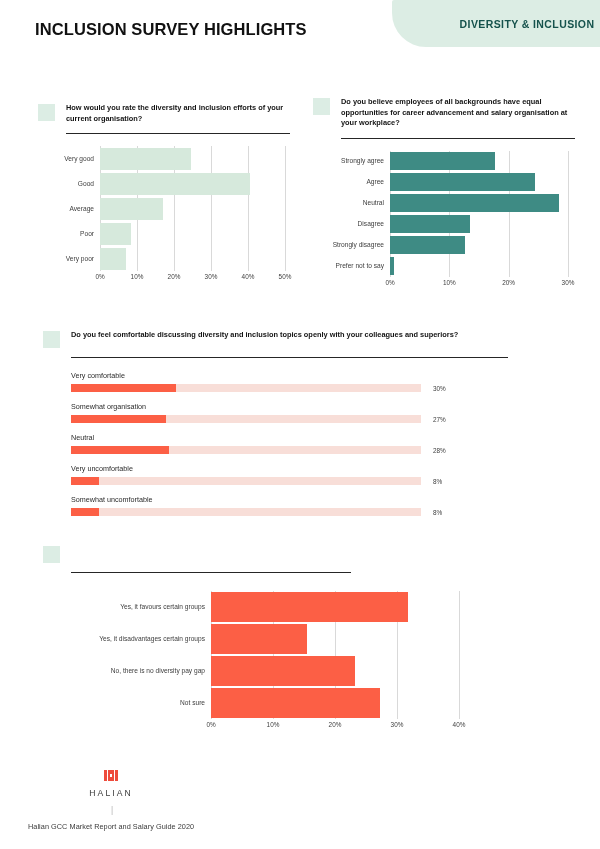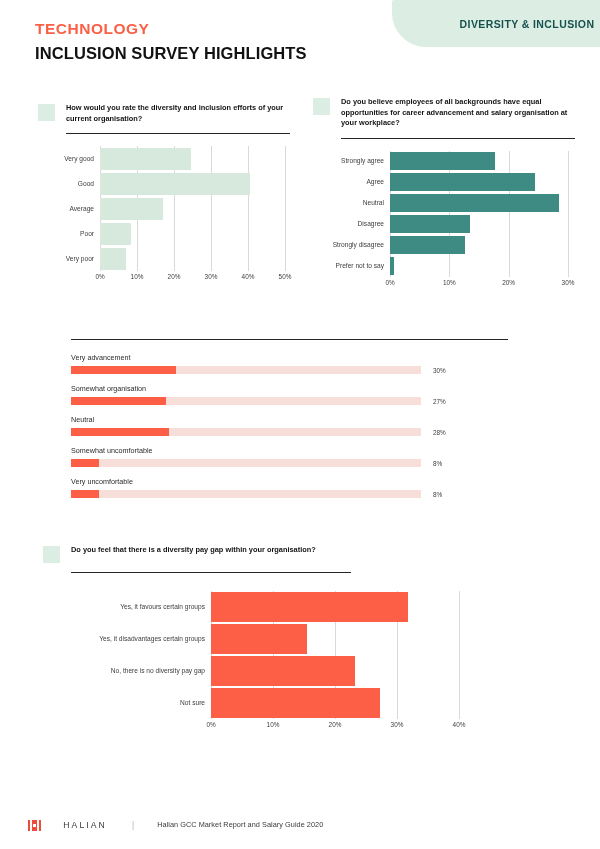--- a/index.html
+++ b/index.html
@@ -165,21 +165,23 @@
     font-size: 6.4px;
     color: #3d3d3d;
   }
 
   
   .footer {
     position: absolute;
     left: 28px;
     bottom: 18px;
     display: flex;
-    gap: 22px;
+    align-items: center;
+    gap: 7px;
+    flex-direction: column;
   }
   .logo-mark {
     display: flex;
     align-items: center;
     gap: 1.5px;
     height: 11px;
   }
   .lb { width: 2.4px; height: 11px; background: #EE4B3C; }
   .lb-mid {
     width: 5.5px; height: 11px;
@@ -204,21 +206,20 @@
   }
 </style>
 </head>
 <body>
 
 <div class="header">
   <div class="header-badge">
     <span class="header-badge-text">DIVERSITY &amp; INCLUSION</span>
   </div>
   <div class="header-titles">
-    <div class="kicker">TECHNOLOGY</div>
     <div class="main-title">INCLUSION SURVEY HIGHLIGHTS</div>
   </div>
 </div>
 
 <div class="qblock" style="left:38px; top:103px; width:252px;">
   <div class="qhead">
     <div class="qmark"></div>
     <div class="qtext">How would you rate the diversity and inclusion efforts of your current organisation?</div>
   </div>
   <div class="qrule" style="margin-left:28px; width:224px;"></div>
@@ -386,64 +387,67 @@
       <div class="xaxis" style="margin-left: 77px; width: 178px;">
         <span class="xtick" style="left: 0px;">0%</span>
         <span class="xtick" style="left: 59.3333px;">10%</span>
         <span class="xtick" style="left: 118.667px;">20%</span>
         <span class="xtick" style="left: 178px;">30%</span>
       </div>
     </div>
 </div>
 
 <div class="qblock" style="left:43px; top:330px; width:520px;">
+  <div class="qhead">
+    <div class="qmark"></div>
+    <div class="qtext">Do you feel comfortable discussing diversity and inclusion topics openly with your colleagues and superiors?</div>
+  </div>
   <div class="qrule" style="margin-left:28px; width:437px;"></div>
   <div id="pchart" style="margin-top:13px; margin-left:28px;">
       <div class="prow" style="margin-bottom: 10px;">
-        <div class="plabel">Very advancement</div>
+        <div class="plabel">Very comfortable</div>
         <div class="ptrack" style="background: rgb(248, 222, 216);">
           <div class="pfill" style="width: 105px; background: rgb(252, 95, 69);"></div>
           <span class="pvalue">30%</span>
         </div>
       </div>
       <div class="prow" style="margin-bottom: 10px;">
         <div class="plabel">Somewhat organisation</div>
         <div class="ptrack" style="background: rgb(248, 222, 216);">
           <div class="pfill" style="width: 94.5px; background: rgb(252, 95, 69);"></div>
           <span class="pvalue">27%</span>
         </div>
       </div>
       <div class="prow" style="margin-bottom: 10px;">
         <div class="plabel">Neutral</div>
         <div class="ptrack" style="background: rgb(248, 222, 216);">
           <div class="pfill" style="width: 98px; background: rgb(252, 95, 69);"></div>
           <span class="pvalue">28%</span>
         </div>
       </div>
       <div class="prow" style="margin-bottom: 10px;">
+        <div class="plabel">Very uncomfortable</div>
+        <div class="ptrack" style="background: rgb(248, 222, 216);">
+          <div class="pfill" style="width: 28px; background: rgb(252, 95, 69);"></div>
+          <span class="pvalue">8%</span>
+        </div>
+      </div>
+      <div class="prow" style="margin-bottom: 10px;">
         <div class="plabel">Somewhat uncomfortable</div>
         <div class="ptrack" style="background: rgb(248, 222, 216);">
           <div class="pfill" style="width: 28px; background: rgb(252, 95, 69);"></div>
           <span class="pvalue">8%</span>
         </div>
       </div>
-      <div class="prow" style="margin-bottom: 10px;">
-        <div class="plabel">Very uncomfortable</div>
-        <div class="ptrack" style="background: rgb(248, 222, 216);">
-          <div class="pfill" style="width: 28px; background: rgb(252, 95, 69);"></div>
-          <span class="pvalue">8%</span>
-        </div>
-      </div>
     </div>
 </div>
 
 <div class="qblock" style="left:43px; top:545px; width:470px;">
   <div class="qhead">
     <div class="qmark"></div>
-    <div class="qtext">Do you feel that there is a diversity pay gap within your organisation?</div>
   </div>
   <div class="qrule" style="margin-left:28px; width:280px;"></div>
   <div class="axis-chart" id="ac3" style="margin-top:18px;">
       <div class="rowline" style="height: 32px;">
         <div class="cat-label" style="width: 168px;">Yes, it favours certain groups</div>
         <div class="plot" style="width: 248px;">
           <div class="grid">
             <div class="gridline" style="left: 0px;"></div>
             <div class="gridline" style="left: 62px;"></div>
             <div class="gridline" style="left: 124px;"></div>

